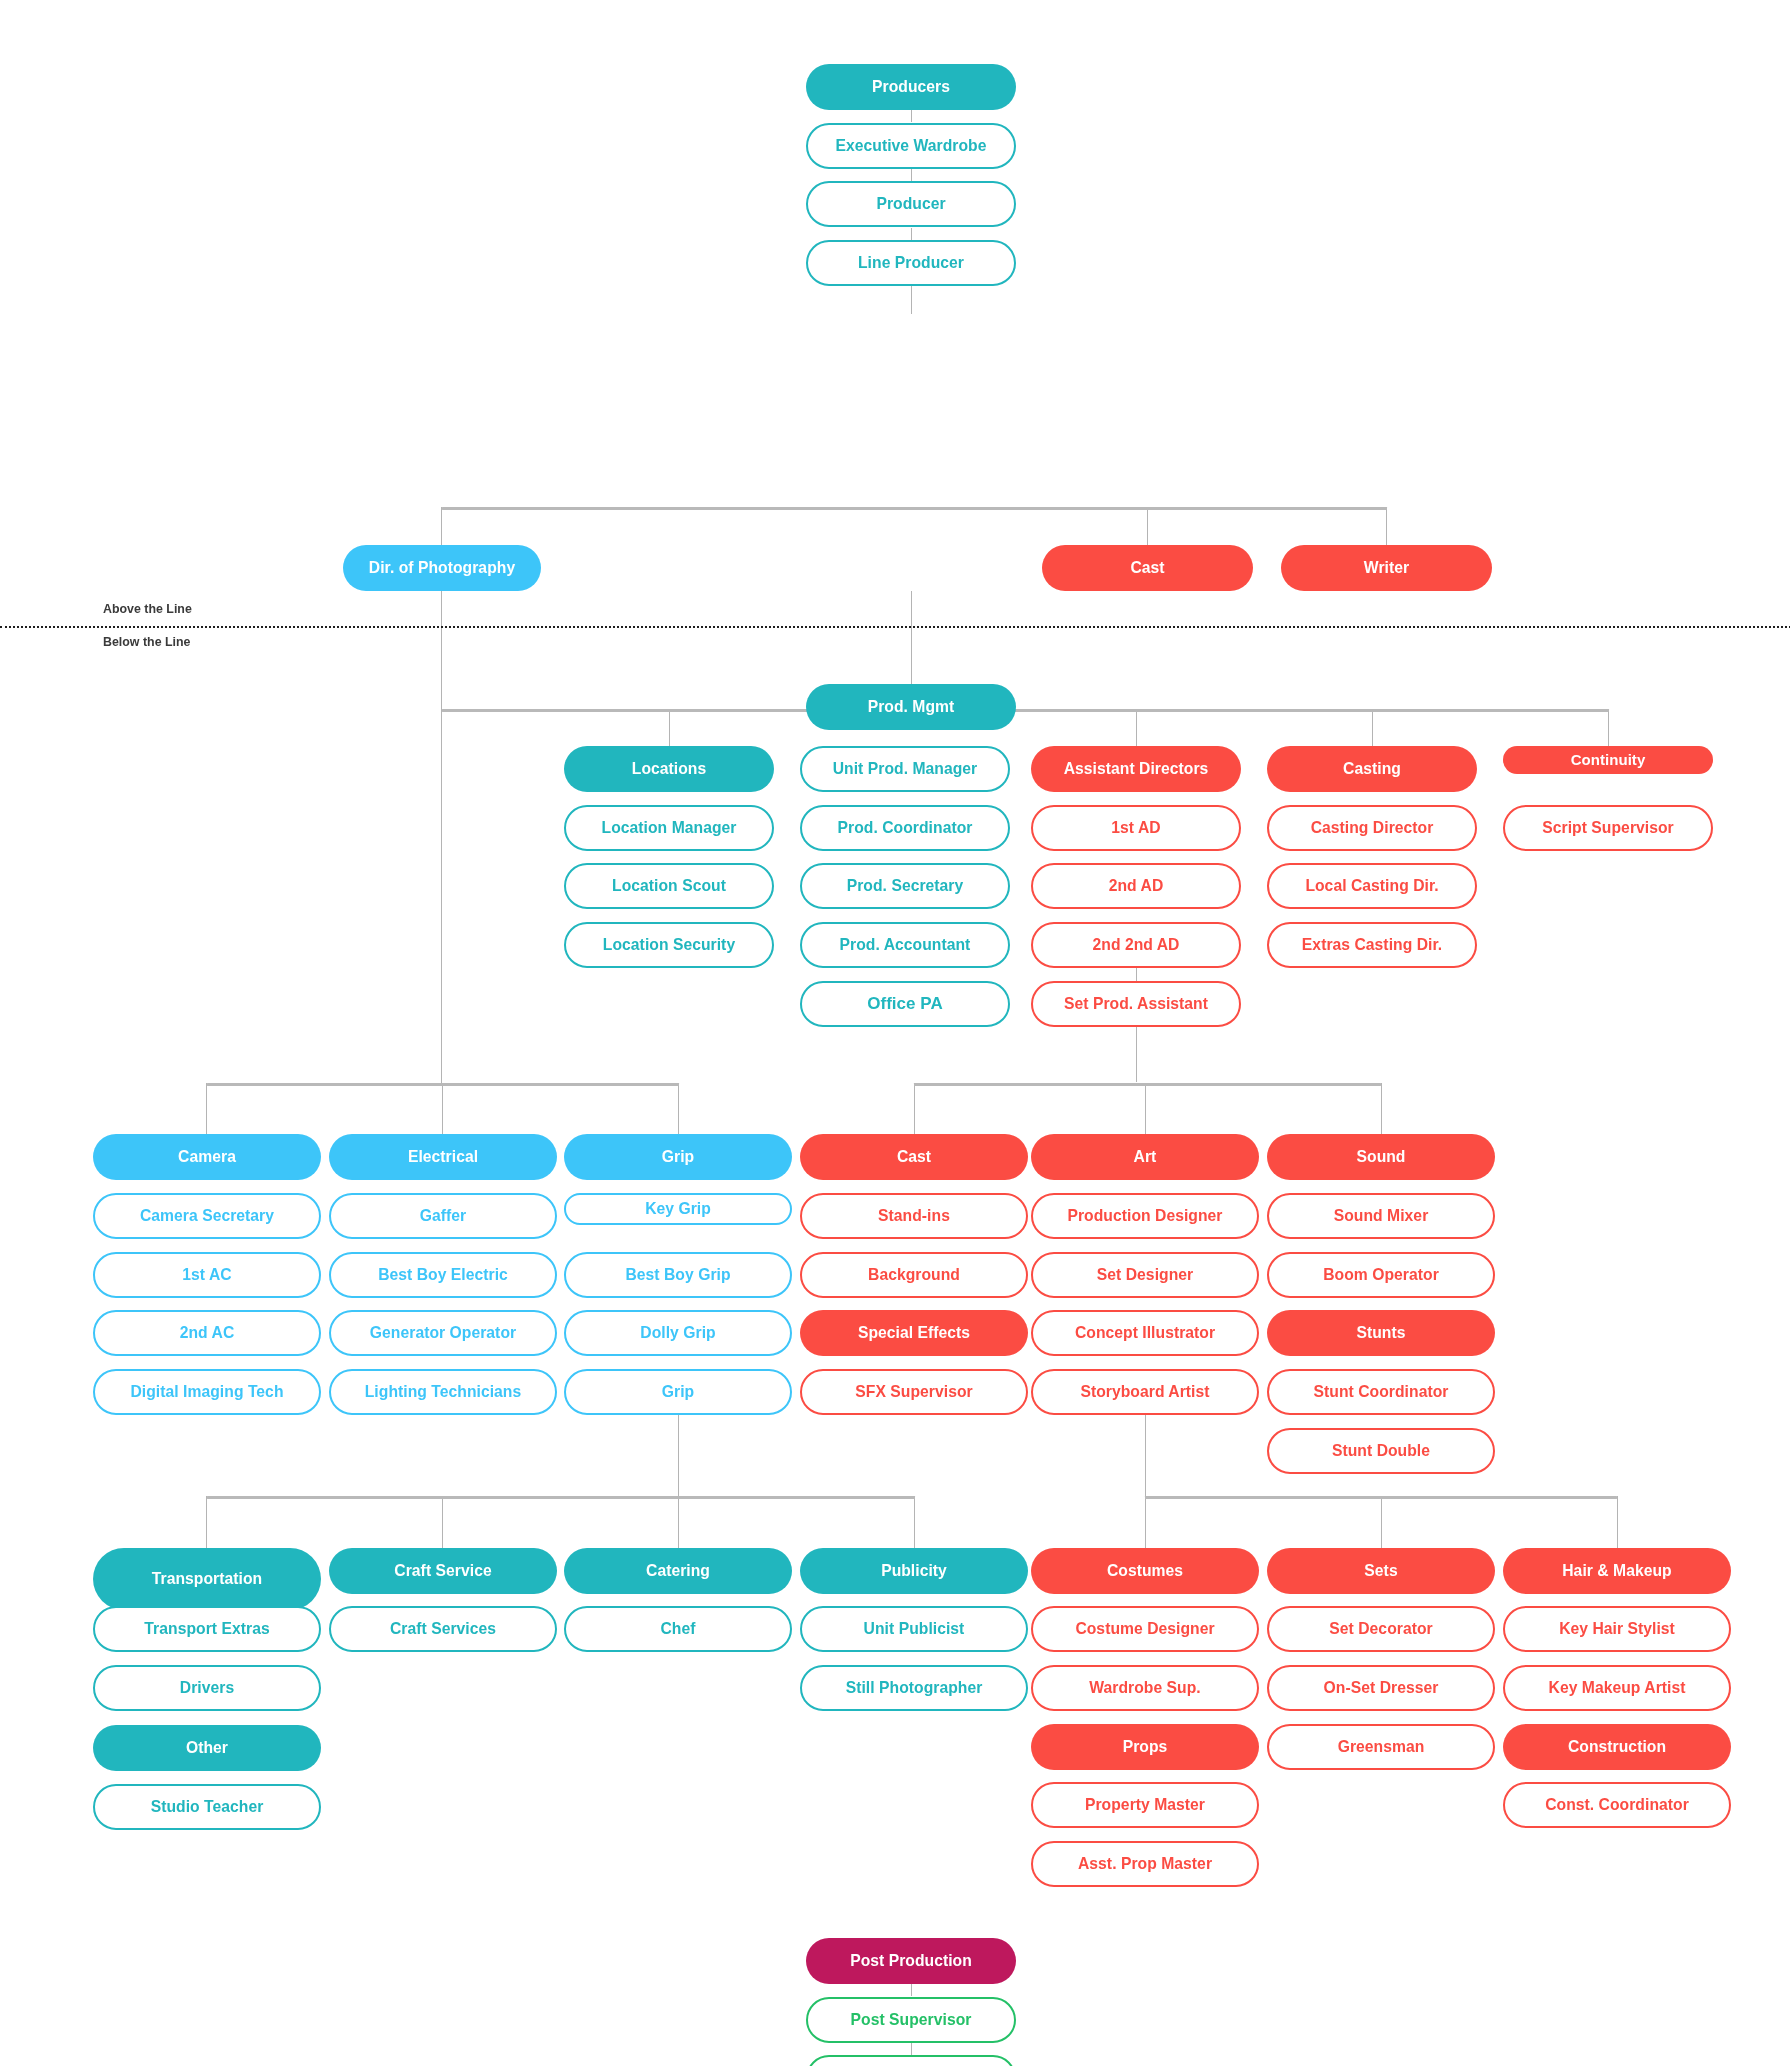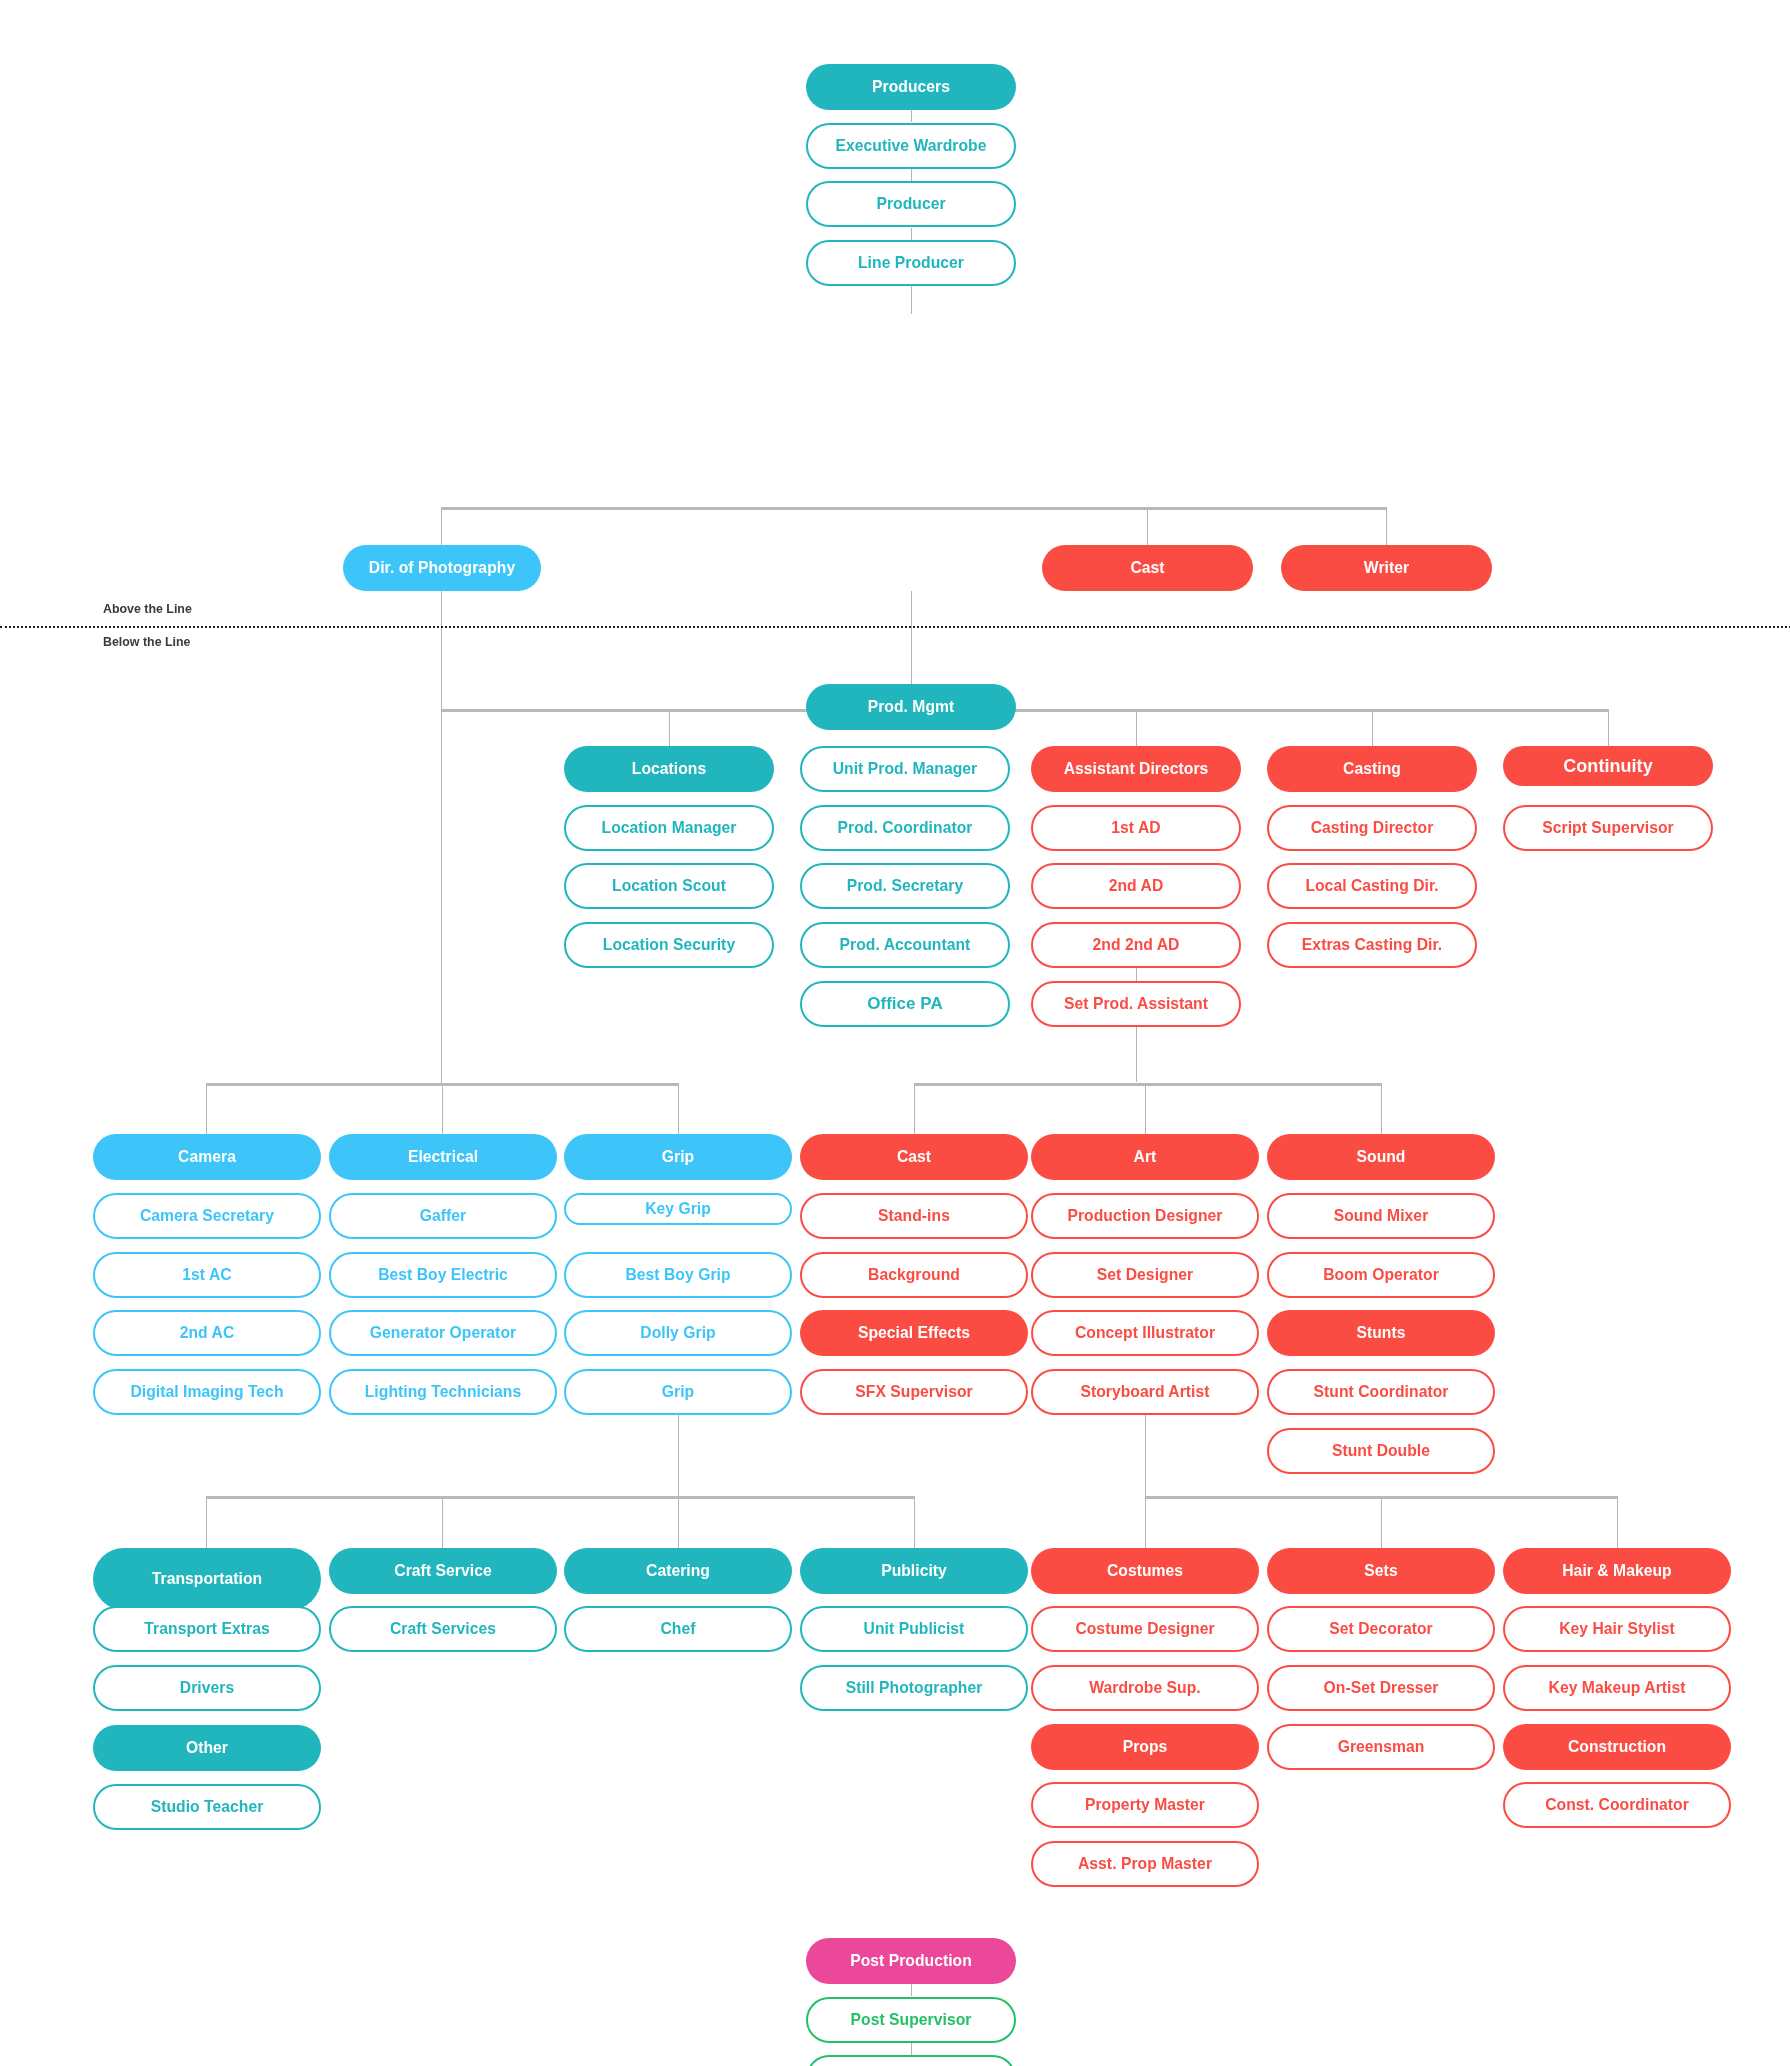--- a/index.html
+++ b/index.html
@@ -33,21 +33,21 @@
   .pill.solid{ color:#ffffff; border:none; }
   .pill.hollow{ background:#ffffff; border-style:solid; }
 
   
   .c-teal.solid{background:#21B6BE;}
   .c-teal.hollow{border-color:#21B6BE;color:#21B6BE;}
   .c-blue.solid{background:#3DC5F9;}
   .c-blue.hollow{border-color:#3DC5F9;color:#3DC5F9;}
   .c-red.solid{background:#FB4C43;}
   .c-red.hollow{border-color:#FB4C43;color:#FB4C43;}
-  .c-green.solid{background:#ec4899;}
+  .c-green.solid{background:#be185d;}
   .c-green.hollow{border-color:#24C067;color:#24C067;}
 
   
   .vline{position:absolute;background:#B4B4B4;width:1.2px;z-index:1;}
   .hbar{position:absolute;background:#B9B9B9;height:2.9px;z-index:2;border-radius:0.4px;}
 
   
   #director-circle{
     position:absolute;
     border-radius:50%;
@@ -116,21 +116,21 @@
     <div class="pill hollow c-teal" style="left: 800px; top: 981px; width: 210px; height: 46px; font-size: 17px; border-width: 2.1px;">Office PA</div>
     <div class="pill solid c-red" style="left: 1031px; top: 746px; width: 210px; height: 46px; font-size: 15.7px;">Assistant Directors</div>
     <div class="pill hollow c-red" style="left: 1031px; top: 805px; width: 210px; height: 46px; font-size: 15.7px; border-width: 2.1px;">1st AD</div>
     <div class="pill hollow c-red" style="left: 1031px; top: 863px; width: 210px; height: 46px; font-size: 15.7px; border-width: 2.1px;">2nd AD</div>
     <div class="pill hollow c-red" style="left: 1031px; top: 922px; width: 210px; height: 46px; font-size: 15.7px; border-width: 2.1px;">2nd 2nd AD</div>
     <div class="pill hollow c-red" style="left: 1031px; top: 981px; width: 210px; height: 46px; font-size: 15.7px; border-width: 2.1px;">Set Prod. Assistant</div>
     <div class="pill solid c-red" style="left: 1267px; top: 746px; width: 210px; height: 46px; font-size: 15.7px;">Casting</div>
     <div class="pill hollow c-red" style="left: 1267px; top: 805px; width: 210px; height: 46px; font-size: 15.7px; border-width: 2.1px;">Casting Director</div>
     <div class="pill hollow c-red" style="left: 1267px; top: 863px; width: 210px; height: 46px; font-size: 15.7px; border-width: 2.1px;">Local Casting Dir.</div>
     <div class="pill hollow c-red" style="left: 1267px; top: 922px; width: 210px; height: 46px; font-size: 15.7px; border-width: 2.1px;">Extras Casting Dir.</div>
-    <div class="pill solid c-red" style="left: 1503px; top: 746px; width: 210px; height: 40px; font-size: 18px;">Continuity</div>
+    <div class="pill solid c-red" style="left: 1503px; top: 746px; width: 210px; height: 28px; font-size: 15px;">Continuity</div>
     <div class="pill hollow c-red" style="left: 1503px; top: 805px; width: 210px; height: 46px; font-size: 15.7px; border-width: 2.1px;">Script Supervisor</div>
     <div class="vline" style="left: 1136px; top: 957px; height: 125px;"></div>
     <div class="hbar" style="left: 207px; top: 1083px; width: 472px;"></div>
     <div class="hbar" style="left: 914px; top: 1083px; width: 467px;"></div>
     <div class="vline" style="left: 206px; top: 1083px; height: 52px;"></div>
     <div class="vline" style="left: 442px; top: 1083px; height: 52px;"></div>
     <div class="vline" style="left: 678px; top: 1083px; height: 52px;"></div>
     <div class="vline" style="left: 914px; top: 1083px; height: 52px;"></div>
     <div class="vline" style="left: 1145px; top: 1083px; height: 52px;"></div>
     <div class="vline" style="left: 1381px; top: 1083px; height: 52px;"></div>

